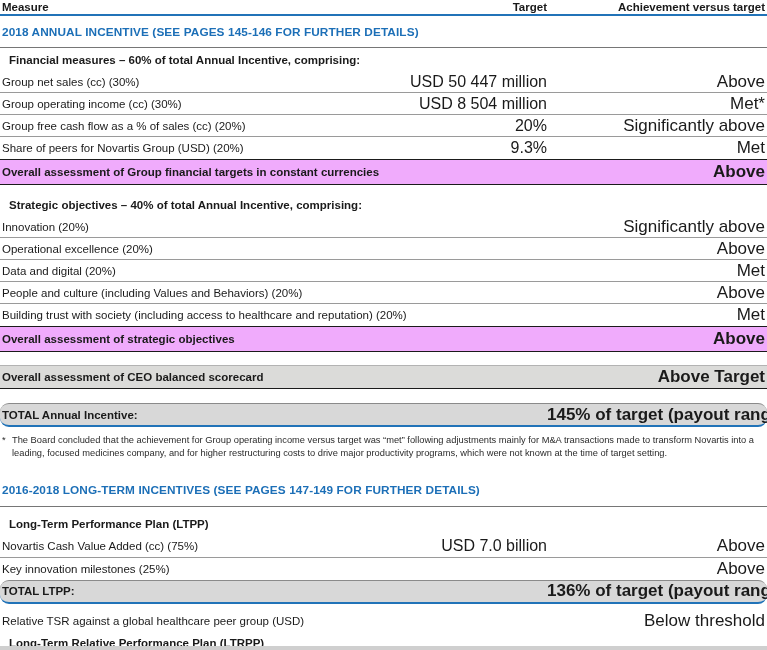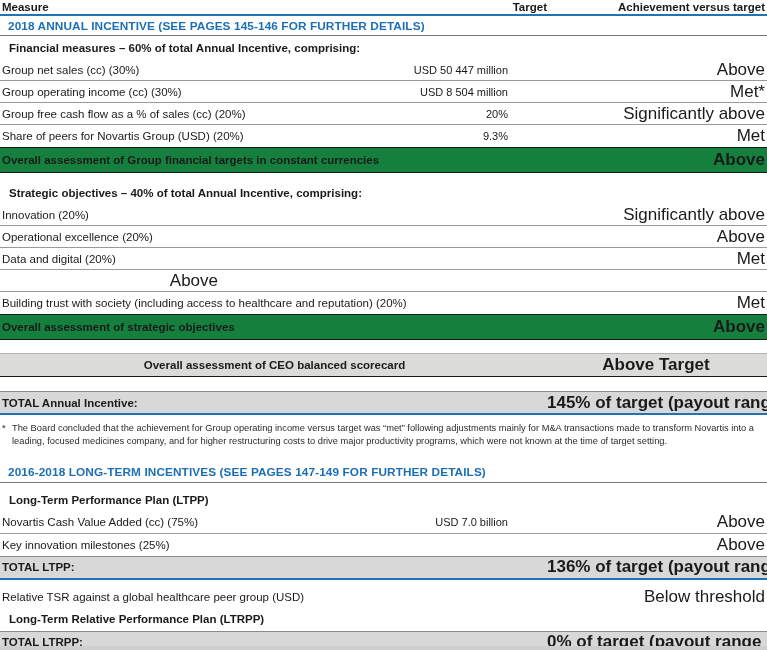--- a/index.html
+++ b/index.html
@@ -7,57 +7,58 @@
   body {
     width: 767px; height: 650px;
     font-family: "Liberation Sans", sans-serif;
     color: #1a1a1a;
     overflow: hidden;
   }
   .page { width: 767px; height: 650px; position: relative; background: #fff; }
 
   .row { display: flex; align-items: center; width: 100%; }
   .c-measure { flex: 1 1 auto; text-align: left; padding-left: 2px; font-size: 11.5px; }
-  .c-target  { width: 160px; text-align: right; font-size: 11px; white-space: nowrap; }
+  .c-target  { width: 160px; text-align: right; font-size: 16px; white-space: nowrap; }
   .c-achieve { width: 220px; text-align: right; padding-right: 2px; font-size: 17px; white-space: nowrap; }
 
   .r-header { height: 16px; border-bottom: 2px solid #2173b8; font-weight: bold; }
   .r-header .c-measure, .r-header .c-target, .r-header .c-achieve { font-size: 11.5px; }
 
-  .r-blue { height: 20px; border-bottom: 1px solid #767676; padding-left: 6px; }
+  .r-blue { height: 32px; border-bottom: 1px solid #767676; }
   .r-blue .c-measure { color: #1c6fb7; font-weight: bold; font-size: 11.8px; letter-spacing: 0.1px; }
 
   .r-sub { height: 23px; }
   .r-sub .c-measure { font-weight: bold; padding-left: 9px; }
 
-  .r-data { height: 22px; border-bottom: 1px solid #9a9a9a; gap: 39px; }
+  .r-data { height: 22px; border-bottom: 1px solid #9a9a9a; }
   .r-data.no-bb { border-bottom: none; }
 
   .r-overall {
     height: 26px;
-    background: #15803d;
+    background: #f0abfc;
     border-top: 1px solid #1b1b1b;
     border-bottom: 1px solid #1b1b1b;
   }
   .r-overall .c-measure, .r-overall .c-achieve { font-weight: bold; }
 
   .r-ceo {
     height: 24px;
     background: #dbdbd9;
     border-top: 1px solid #b3b3b3;
     border-bottom: 1px solid #1b1b1b;
     margin-top: 13px;
   }
-  .r-ceo .c-measure, .r-ceo .c-achieve { font-weight: bold; text-align: center; }
+  .r-ceo .c-measure, .r-ceo .c-achieve { font-weight: bold; }
 
   .r-total {
     height: 24px;
     background: #d8d8d8;
     border-top: 1px solid #8a8a8a;
     border-bottom: 2px solid #2173b8;
+    border-radius: 9px;
   }
   .r-total .c-measure, .r-total .c-achieve { font-weight: bold; }
 
   .gap8  { height: 8px; }
   .gap6  { height: 6px; }
   .gap14 { height: 14px; }
 
   .footnote {
     display: flex;
     padding: 7px 2px 0 2px;
@@ -132,20 +133,21 @@
   </div>
   <div class="row r-data">
     <div class="c-measure">Operational excellence (20%)</div>
     <div class="c-achieve">Above</div>
   </div>
   <div class="row r-data">
     <div class="c-measure">Data and digital (20%)</div>
     <div class="c-achieve">Met</div>
   </div>
   <div class="row r-data">
+    <div class="c-measure">People and culture (including Values and Behaviors) (20%)</div>
     <div class="c-achieve">Above</div>
   </div>
   <div class="row r-data no-bb">
     <div class="c-measure">Building trust with society (including access to healthcare and reputation) (20%)</div>
     <div class="c-achieve">Met</div>
   </div>
 
   <div class="row r-overall">
     <div class="c-measure">Overall assessment of strategic objectives</div>
     <div class="c-achieve">Above</div>

